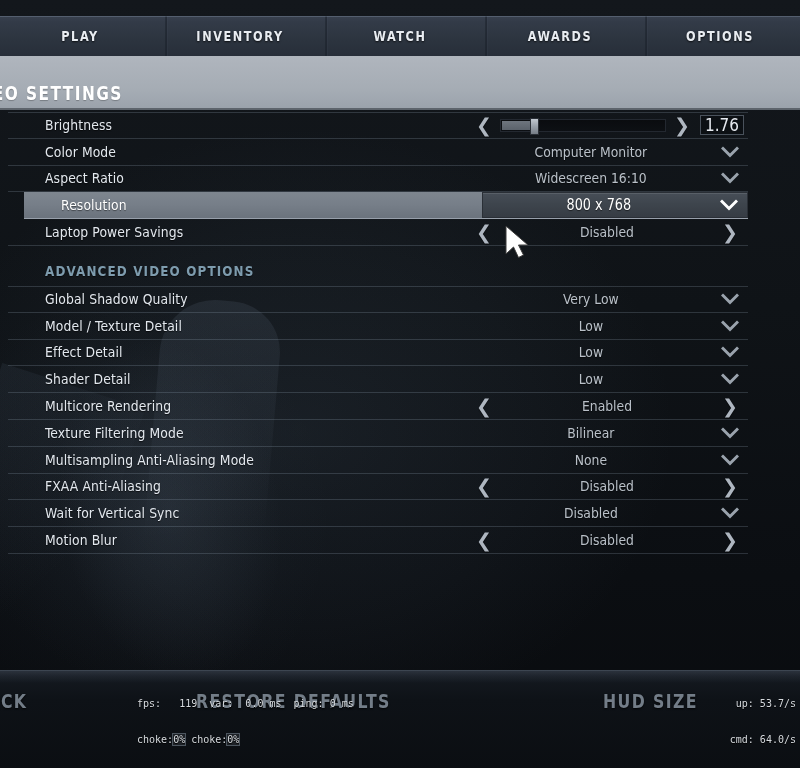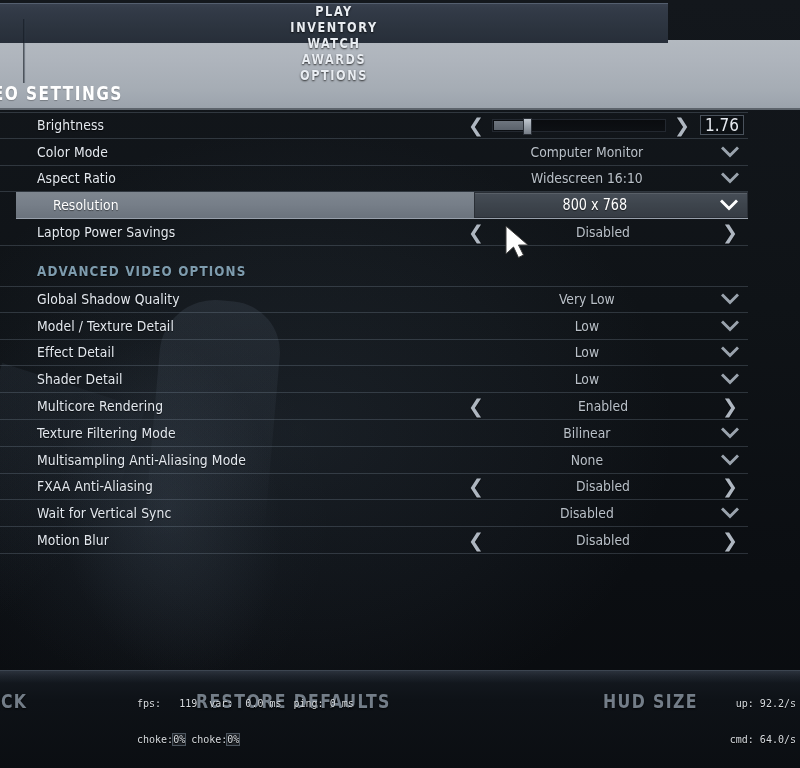--- a/index.html
+++ b/index.html
@@ -43,26 +43,25 @@
   }
   .bg-art.b3 {
     left: -40px; top: 380px; width: 150px; height: 250px;
     background: linear-gradient(120deg, rgba(110,130,155,0.10), rgba(0,0,0,0) 75%);
     transform: rotate(18deg);
   }
 
   
   #tabbar {
     position: absolute;
-    left: 0; top: 3px;
-    width: 668px; height: 40px;
+    left: 0; top: 16px;
+    width: 800px; height: 40px;
     background: linear-gradient(180deg, #39414f 0%, #333b48 14%, #2c343f 60%, #272e39 100%);
     display: flex;
     z-index: 10;
-    flex-direction: column;
   }
   #tabbar::after {
     content: "";
     position: absolute; left: 0; right: 0; top: 0; height: 1px;
     background: rgba(150,165,185,0.30);
   }
   .tab {
     flex: 1 1 0;
     position: relative;
     display: flex;
@@ -121,21 +120,21 @@
     position: absolute;
     left: 0; top: 112px;
     width: 800px;
     height: 548px;
     overflow: hidden;
   }
   #list {
     position: relative;
     width: 748px;
     margin-left: 0px;
-    padding-left: 0;
+    padding-left: 8px;
   }
 
   .row {
     position: relative;
     height: 26.8px;
     display: flex;
     align-items: center;
     border-bottom: 1px solid rgba(160,176,196,0.22);
     cursor: pointer;
   }
@@ -563,21 +562,21 @@
     <div class="btm-btn" id="btn-hudsize">HUD SIZE</div>
   </div>
 
   <div id="netgraph">
     <div>fps:   119  var:  0.0 ms  ping: 0 ms</div>
     <div><span>choke:</span><span class="hl">0%</span> <span>choke:</span><span class="hl">0%</span></div>
     
   </div>
 
   <div id="netstats-right">
-    <div>up: 92.2/s</div>
+    <div>up: 53.7/s</div>
     <div>cmd: 64.0/s</div>
     
   </div>
 
   <div id="cursor">
     <svg width="26" height="34" viewBox="0 0 26 34">
       <path d="M1 1 L1 29 L8.5 22 L13.5 32.5 L18.5 30 L13.5 20 L23 20 Z" fill="#ffffff" stroke="#3a3a3a" stroke-width="1"></path>
     </svg>
   </div>
 

